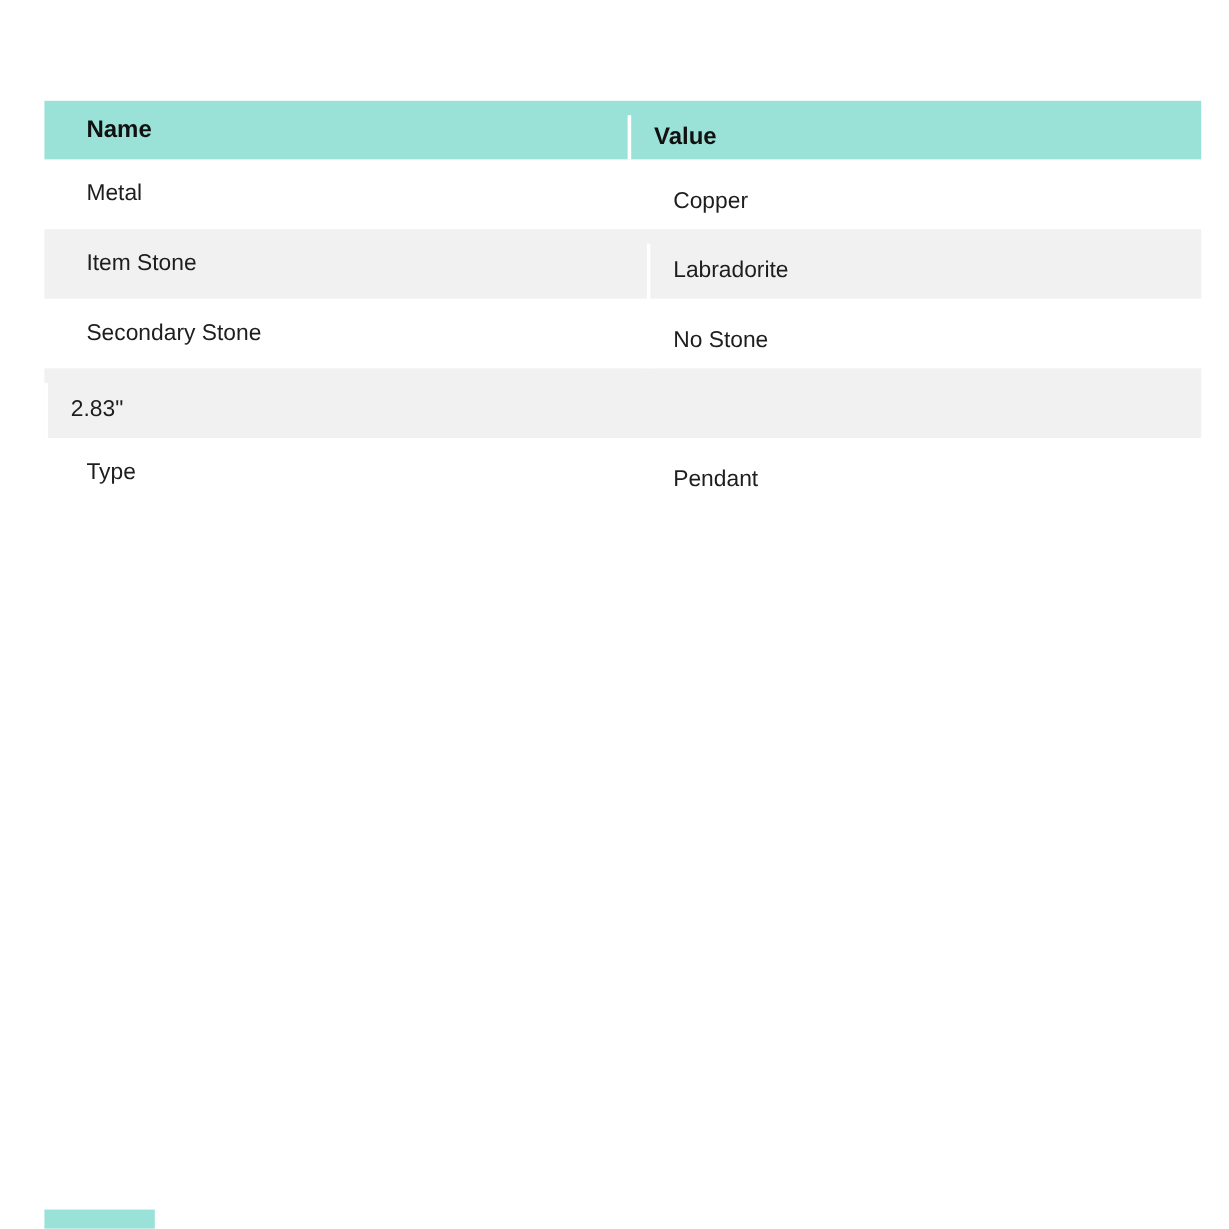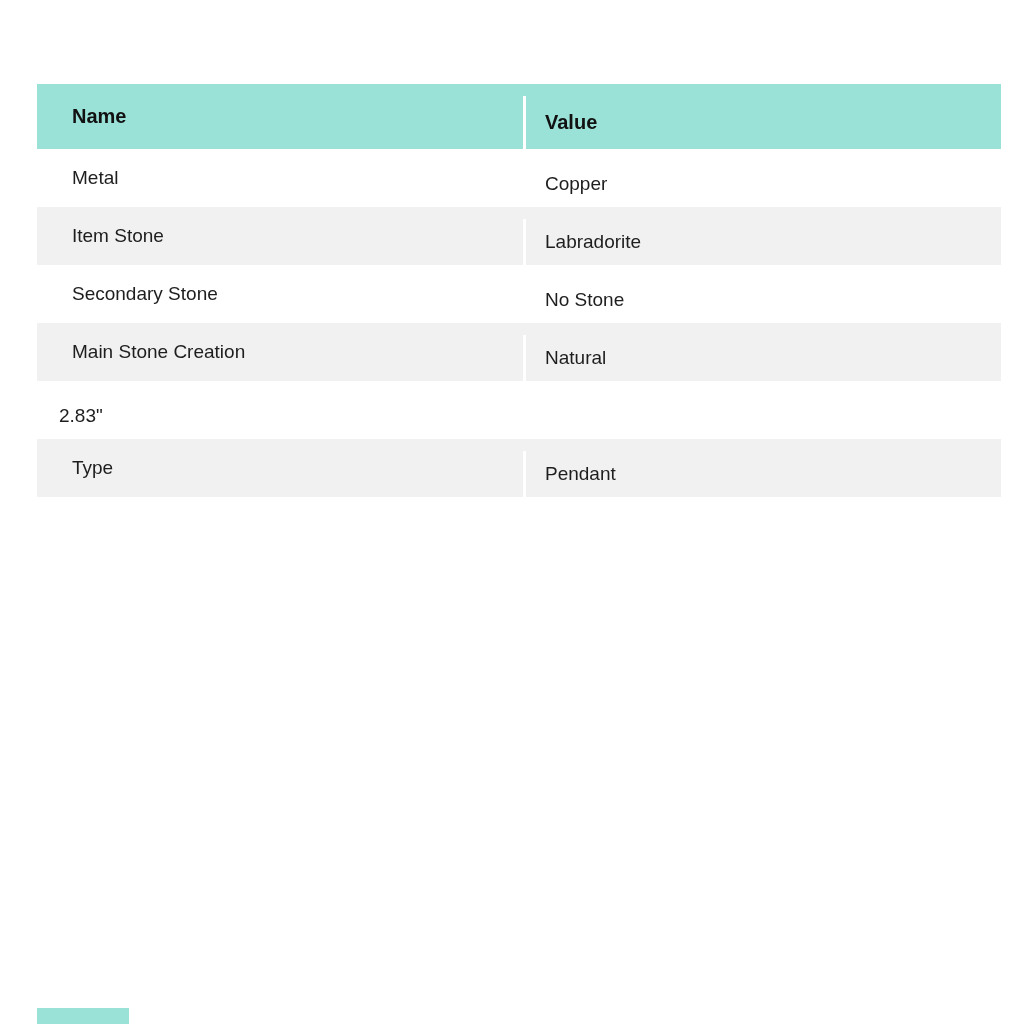--- a/index.html
+++ b/index.html
@@ -20,31 +20,32 @@
   body { position: relative; }
 
   .spec-table {
     position: absolute;
     left: 37px;
     top: 84px;
     width: 964px;
   }
   .row { display: flex; width: 100%; }
   .header-row {
-    height: 65px;
+    height: 49px;
     background: var(--header-bg);
     font-weight: 700;
     font-size: 20px;
     color: var(--header-text);
   }
   .body-row {
     height: 58px;
     font-size: 19px;
     color: var(--text);
     background: #ffffff;
+    gap: 16px;
   }
   .tbody .body-row:nth-child(even) { background: var(--stripe-bg); }
 
   .cell {
     display: flex;
     align-items: center;
     overflow: hidden;
     white-space: nowrap;
   }
   .cell-name {
@@ -85,24 +86,20 @@
   <div class="row body-row">
     <div class="cell cell-name">Item Stone</div>
     <div class="cell cell-value">Labradorite</div>
   </div>
 
   <div class="row body-row">
     <div class="cell cell-name">Secondary Stone</div>
     <div class="cell cell-value">No Stone</div>
   </div>
 
-  <div class="row body-row">
-    <div class="cell cell-name">Main Stone Creation</div>
-    <div class="cell cell-value">Natural</div>
-  </div>
 
   <div class="row body-row">
     <div class="cell cell-value">2.83"</div>
   </div>
 
 
   <div class="row body-row">
     <div class="cell cell-name">Type</div>
     <div class="cell cell-value">Pendant</div>
   </div>

